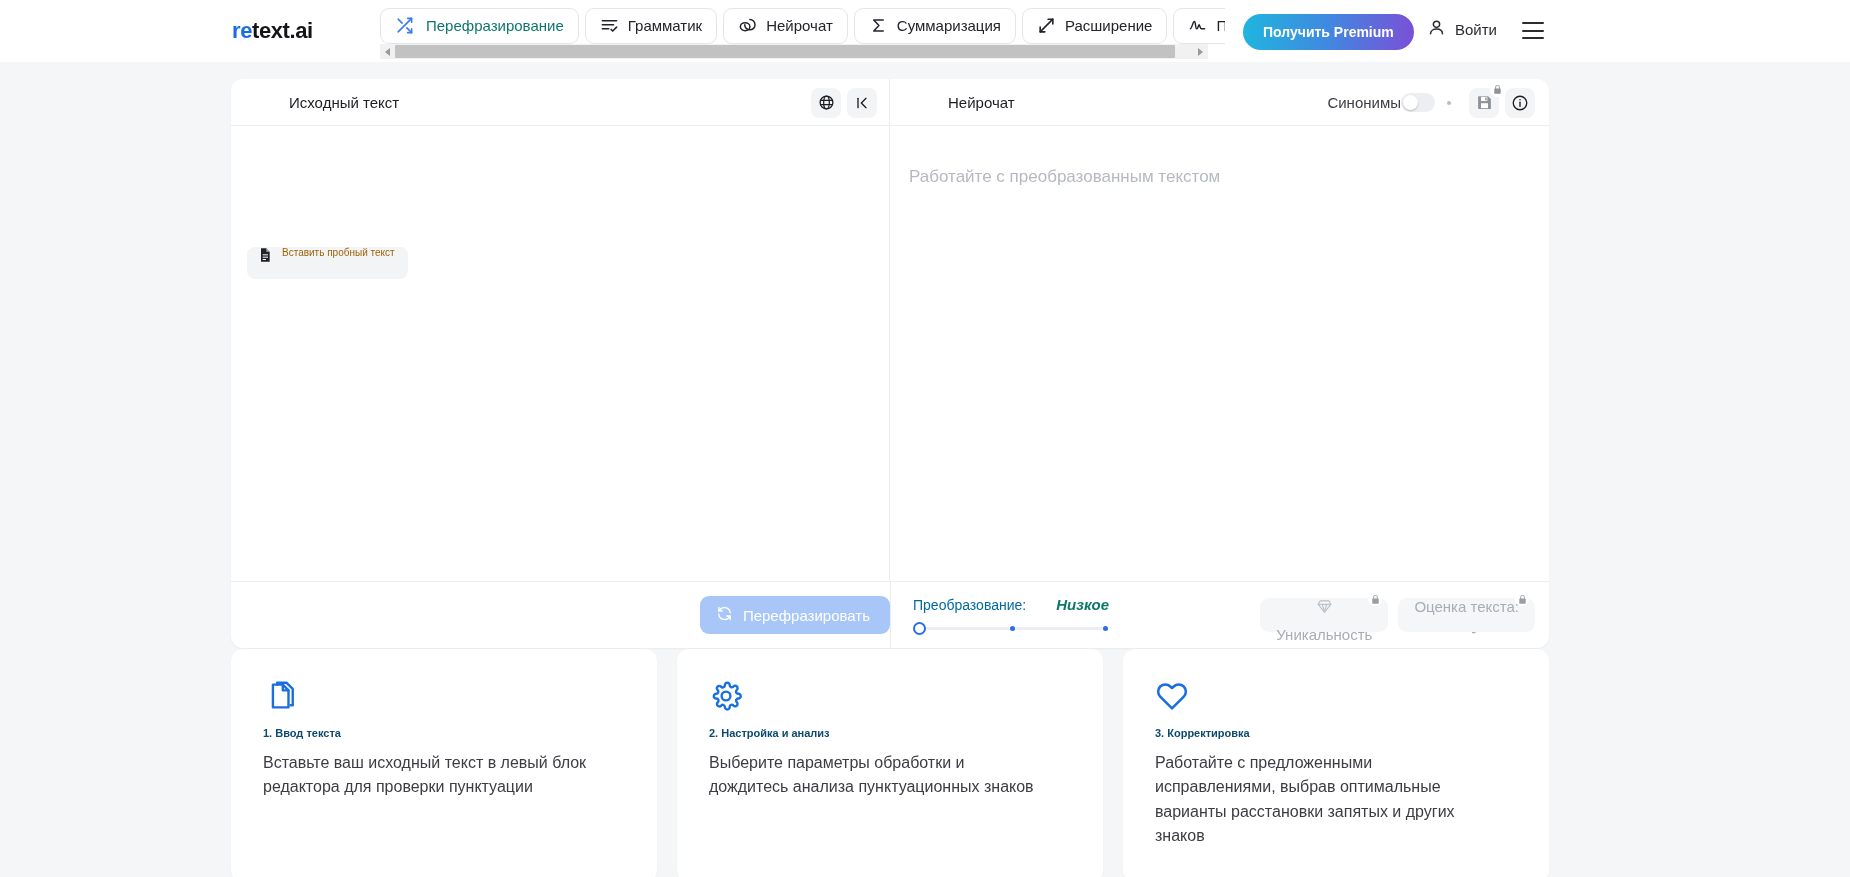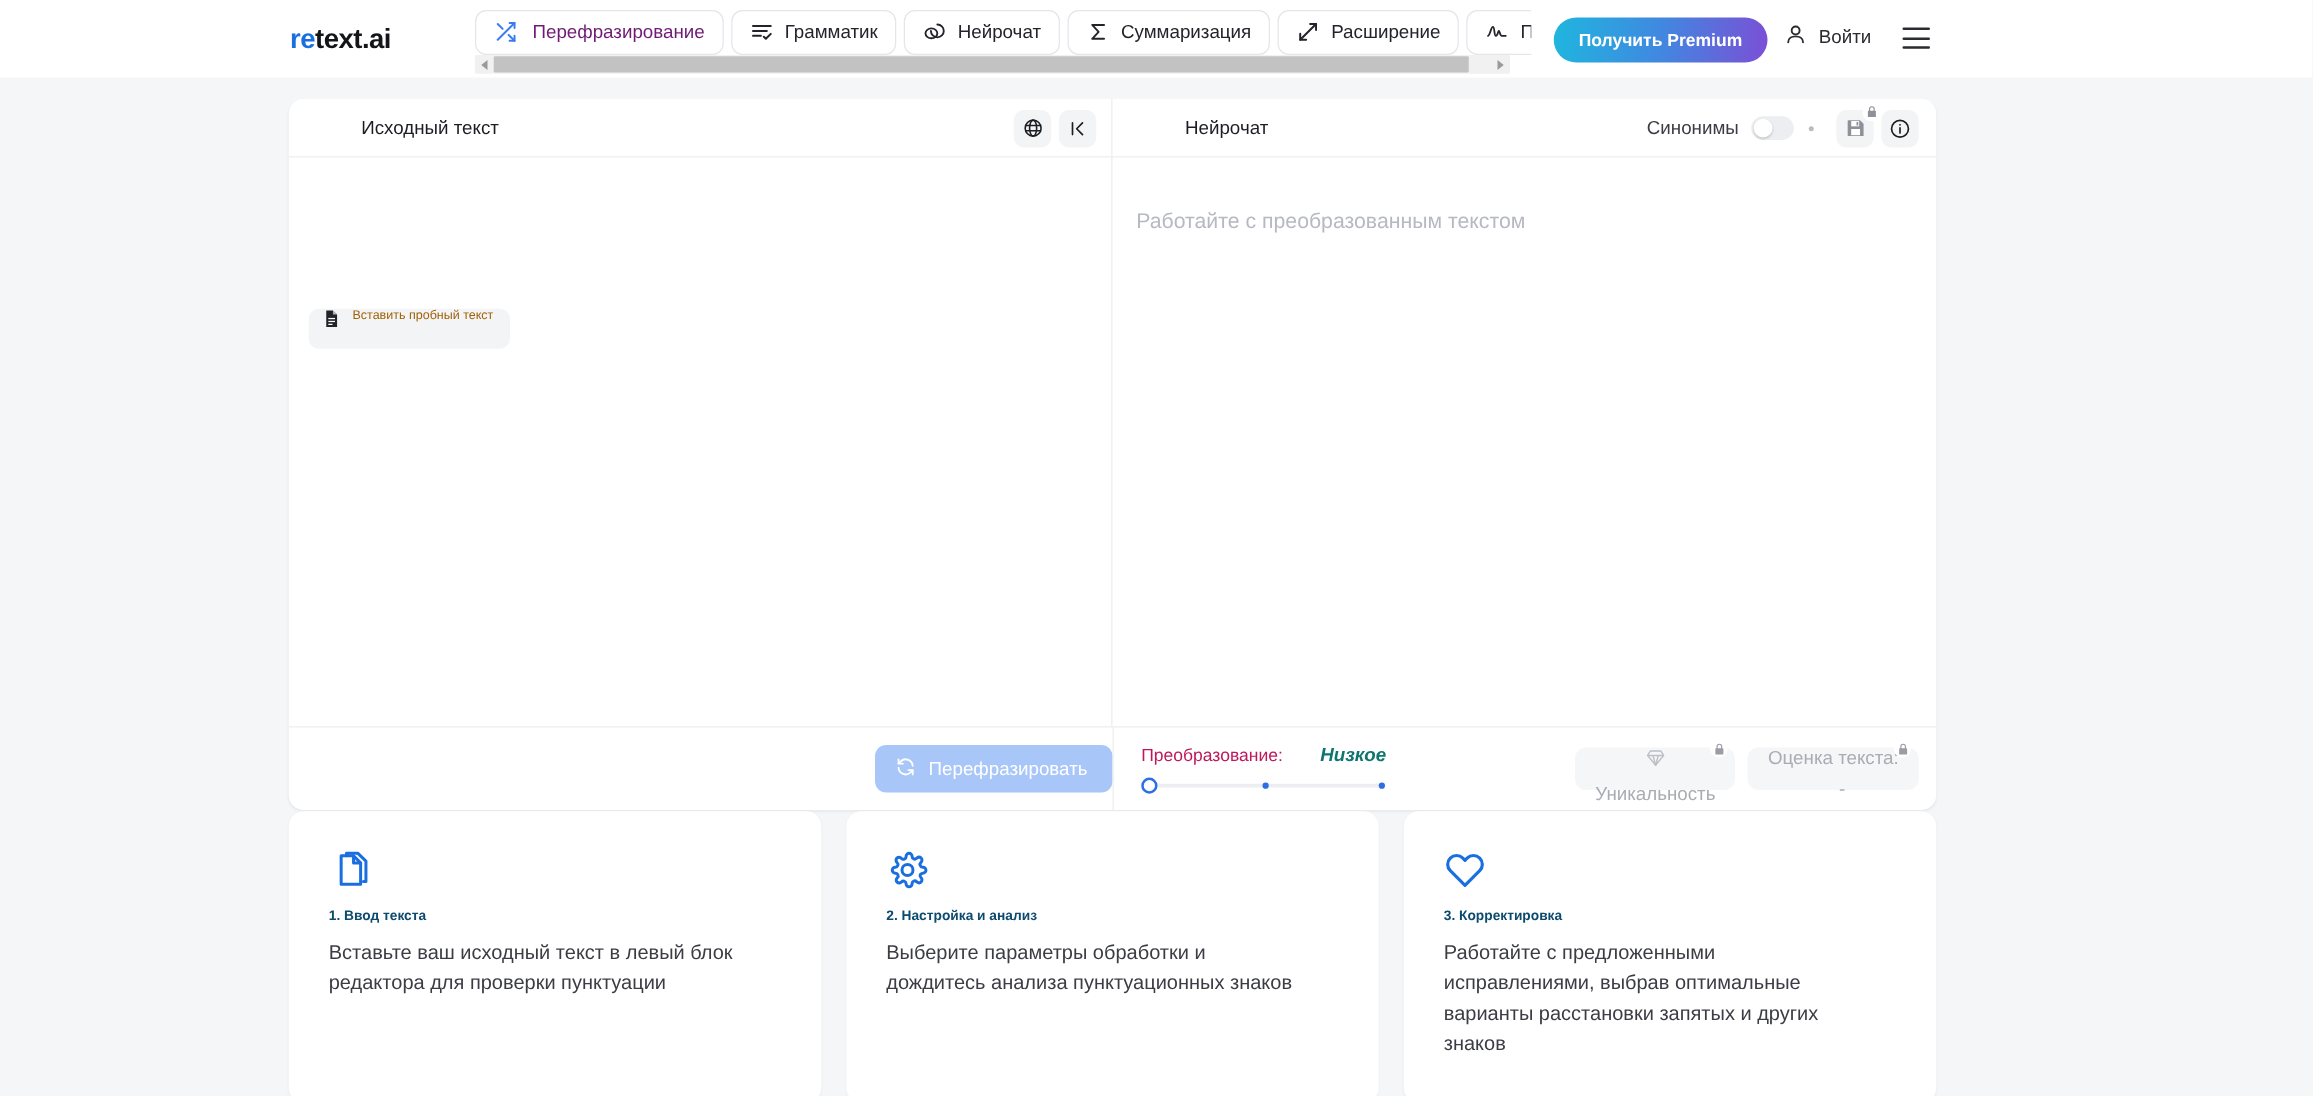--- a/index.html
+++ b/index.html
@@ -73,21 +73,21 @@
     height: 36px;
     padding: 0 14px;
     border: 1px solid #e4e6ea;
     border-radius: 9px;
     background: #ffffff;
     font-size: 15px;
     color: #23242a;
     cursor: pointer;
     flex: 0 0 auto;
   }
-  .tab.active { color: #701a75; border-color: #e4e6ea; gap: 12px; }
+  .tab.active { color: #0f766e; border-color: #e4e6ea; gap: 12px; }
   .tab .tico { display: inline-flex; width: 19px; height: 19px; align-items: center; justify-content: center; }
   .tab .tico svg { display: block; }
 
   
   .nav-scroll {
     position: absolute;
     left: 380px;
     top: 44px;
     width: 828px;
     height: 15px;
@@ -208,21 +208,21 @@
     border-radius: 8px;
     background: #f3f4f6;
     display: flex; align-items: center; justify-content: center;
     cursor: pointer;
     border: none;
     margin-left: 6px;
     position: relative;
     flex: 0 0 auto;
   }
 
-  .syn-label { font-size: 15px; color: #3c3d43; margin-right: 10px; }
+  .syn-label { font-size: 15px; color: #3c3d43; margin-right: 0; }
 
   .toggle {
     width: 34px; height: 19px;
     border-radius: 11px;
     background: #eceef1;
     position: relative;
     cursor: pointer;
     flex: 0 0 auto;
   }
   .toggle .knob {
@@ -330,21 +330,21 @@
     height: 67px;
   }
 
   .slider-block { width: 196px; position: relative; }
   .slider-head {
     display: flex;
     align-items: baseline;
     justify-content: space-between;
     margin-bottom: 10px;
   }
-  .slider-label { font-size: 14px; color: #be185d; }
+  .slider-label { font-size: 14px; color: #0369a1; }
   .slider-value { font-size: 15px; color: #0f766e; font-weight: 700; font-style: italic; }
   .slider-track {
     position: relative;
     height: 11px;
   }
   .slider-track .line {
     position: absolute;
     left: 5px; right: 5px; top: 4px;
     height: 3px;
     background: #eceef2;

